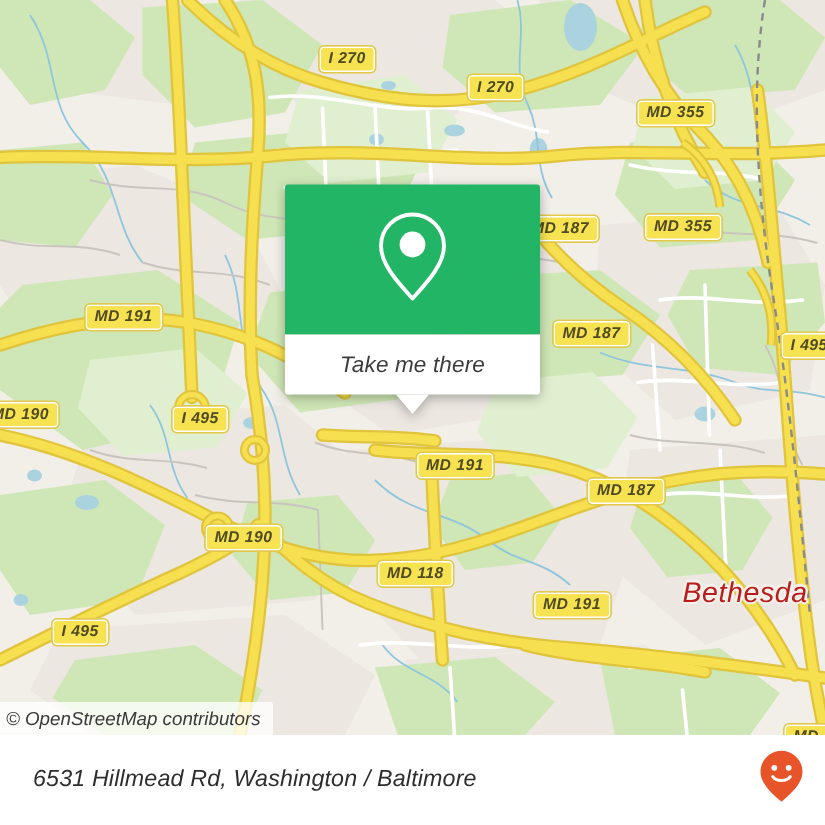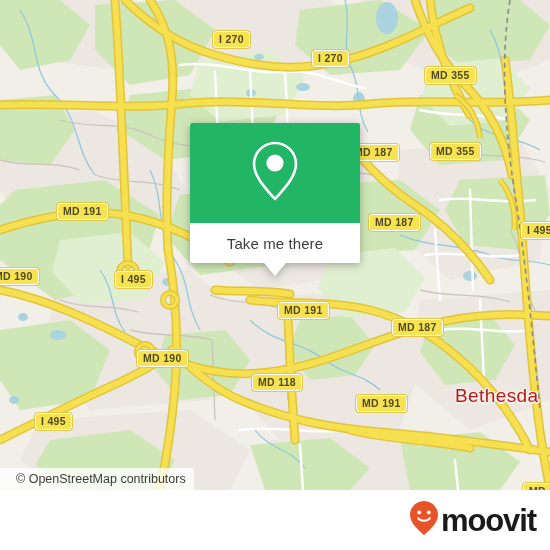--- a/index.html
+++ b/index.html
@@ -1,21 +1,21 @@
 <!DOCTYPE html>
 <html><head>
 <meta charset="utf-8">
 <style>
   html,body{margin:0;padding:0;}
   body{
     width:550px;height:550px;overflow:hidden;
     font-family:"Liberation Sans", sans-serif;
     background:#f2efe9;
   }
-  .screen{position:relative;width:550px;height:550px;overflow:hidden;background:#fff;}
+  .screen{position:relative;width:550px;height:550px;overflow:hidden;background:#fff;font-style:italic;}
 
   
   .map{position:absolute;left:0;top:0;width:550px;height:490px;overflow:hidden;background:#f2efe9;}
   .map svg{position:absolute;left:0;top:0;display:block;}
 
   
   .shield{
     position:absolute;
     background:#f7e352;
     border:1.5px solid #ffffff;
@@ -40,21 +40,21 @@
       -1.5px 0 #f4f1eb, 1.5px 0 #f4f1eb, 0 -1.5px #f4f1eb, 0 1.5px #f4f1eb,
       -1px -1px #f4f1eb, 1px -1px #f4f1eb, -1px 1px #f4f1eb, 1px 1px #f4f1eb;
   }
 
   
   .attrib{
     position:absolute;left:0;bottom:0;
     background:rgba(255,255,255,.78);
     color:#3a3a3a;
     font-size:12.5px;
-    padding:4px 8px 4px 16px;
+    padding:4px 8px 4px 4px;
     white-space:nowrap;
     border-top-right-radius:2px;
   }
 
   
   .popup{position:absolute;left:190px;top:123px;width:170px;filter:drop-shadow(0 2px 4px rgba(0,0,0,.30));}
   .popup-head{
     background:#22b566;height:100px;
     border-radius:2px 2px 0 0;
     display:flex;align-items:center;justify-content:center;
@@ -306,26 +306,26 @@
       </span>
     </div>
     <div class="popup-foot">
       <span>Take me there</span>
     </div>
     <div class="popup-tail"></div>
   </div>
 
   <div class="footer">
 
+    <div class="footer-addr">6531 Hillmead Rd, Washington / Baltimore</div>
     <div class="brand">
       <span>
         <svg width="30" height="36" viewBox="0 0 30 36" aria-hidden="true">
           <path d="M15 1 C7.3 1 1 7.3 1 15 C1 23.5 10.2 30.8 15 35 C19.8 30.8 29 23.5 29 15 C29 7.3 22.7 1 15 1 Z" fill="#e8542a"></path>
           <circle cx="10.2" cy="12.4" r="1.9" fill="#ffffff"></circle>
           <circle cx="19.8" cy="12.4" r="1.9" fill="#ffffff"></circle>
           <path d="M9.2 18.2 C11.5 21.6 18.5 21.6 20.8 18.2" fill="none" stroke="#ffffff" stroke-width="2" stroke-linecap="round"></path>
         </svg>
       </span>
-      <span class="brand-word">moovit</span>
     </div>
   </div>
 
 </div>
 
 </body></html>

